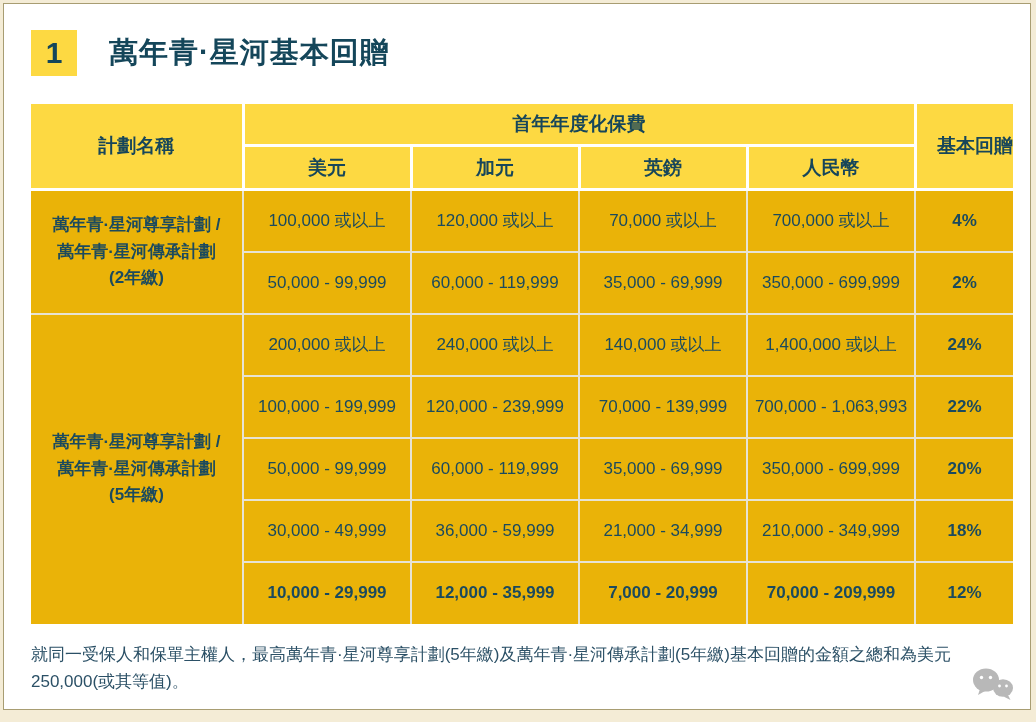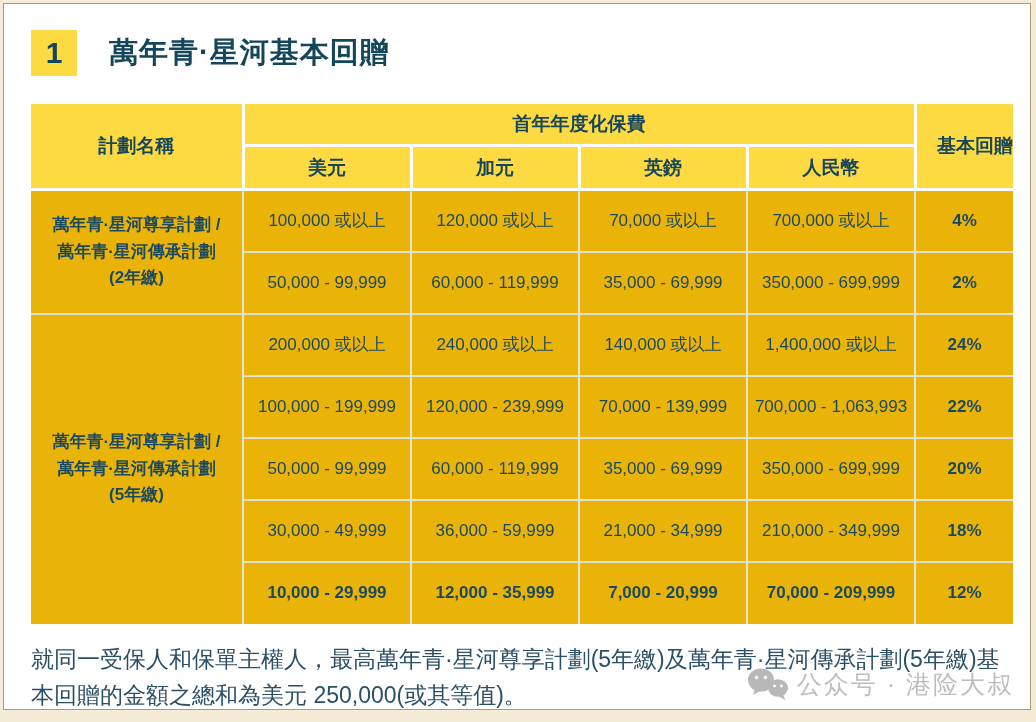--- a/index.html
+++ b/index.html
@@ -81,21 +81,21 @@
     line-height: 1.55;
   }
   td.plan.no-bottom { border-bottom: none; }
   td.pct {
     color: #113e55;
     font-weight: bold;
     font-size: 24px;
   }
   .footnote {
     margin: 17px 26px 0 27px;
-    font-size: 23px;
+    font-size: 17px;
     line-height: 1.6;
     color: #2b5066;
   }
   .watermark {
     position: absolute;
     right: 16px; bottom: 8px;
     display: flex;
     align-items: center;
     gap: 8px;
     color: #bdbdbd;
@@ -208,16 +208,15 @@
         <ellipse cx="14" cy="13" rx="13" ry="11.5" fill="#b8b8b8"></ellipse>
         <path d="M8 22 L6 28 L13 24 Z" fill="#b8b8b8"></path>
         <circle cx="9.5" cy="10.5" r="1.7" fill="#ffffff"></circle>
         <circle cx="18.5" cy="10.5" r="1.7" fill="#ffffff"></circle>
         <ellipse cx="31" cy="21" rx="10" ry="8.8" fill="#b8b8b8"></ellipse>
         <path d="M36 28 L38.5 33 L31.5 29.5 Z" fill="#b8b8b8"></path>
         <circle cx="27.5" cy="19" r="1.4" fill="#ffffff"></circle>
         <circle cx="34.5" cy="19" r="1.4" fill="#ffffff"></circle>
       </svg>
     </span>
-    <span>公众号 · 港险大叔</span>
   </div>
 
 </div>
 
 </body></html>

